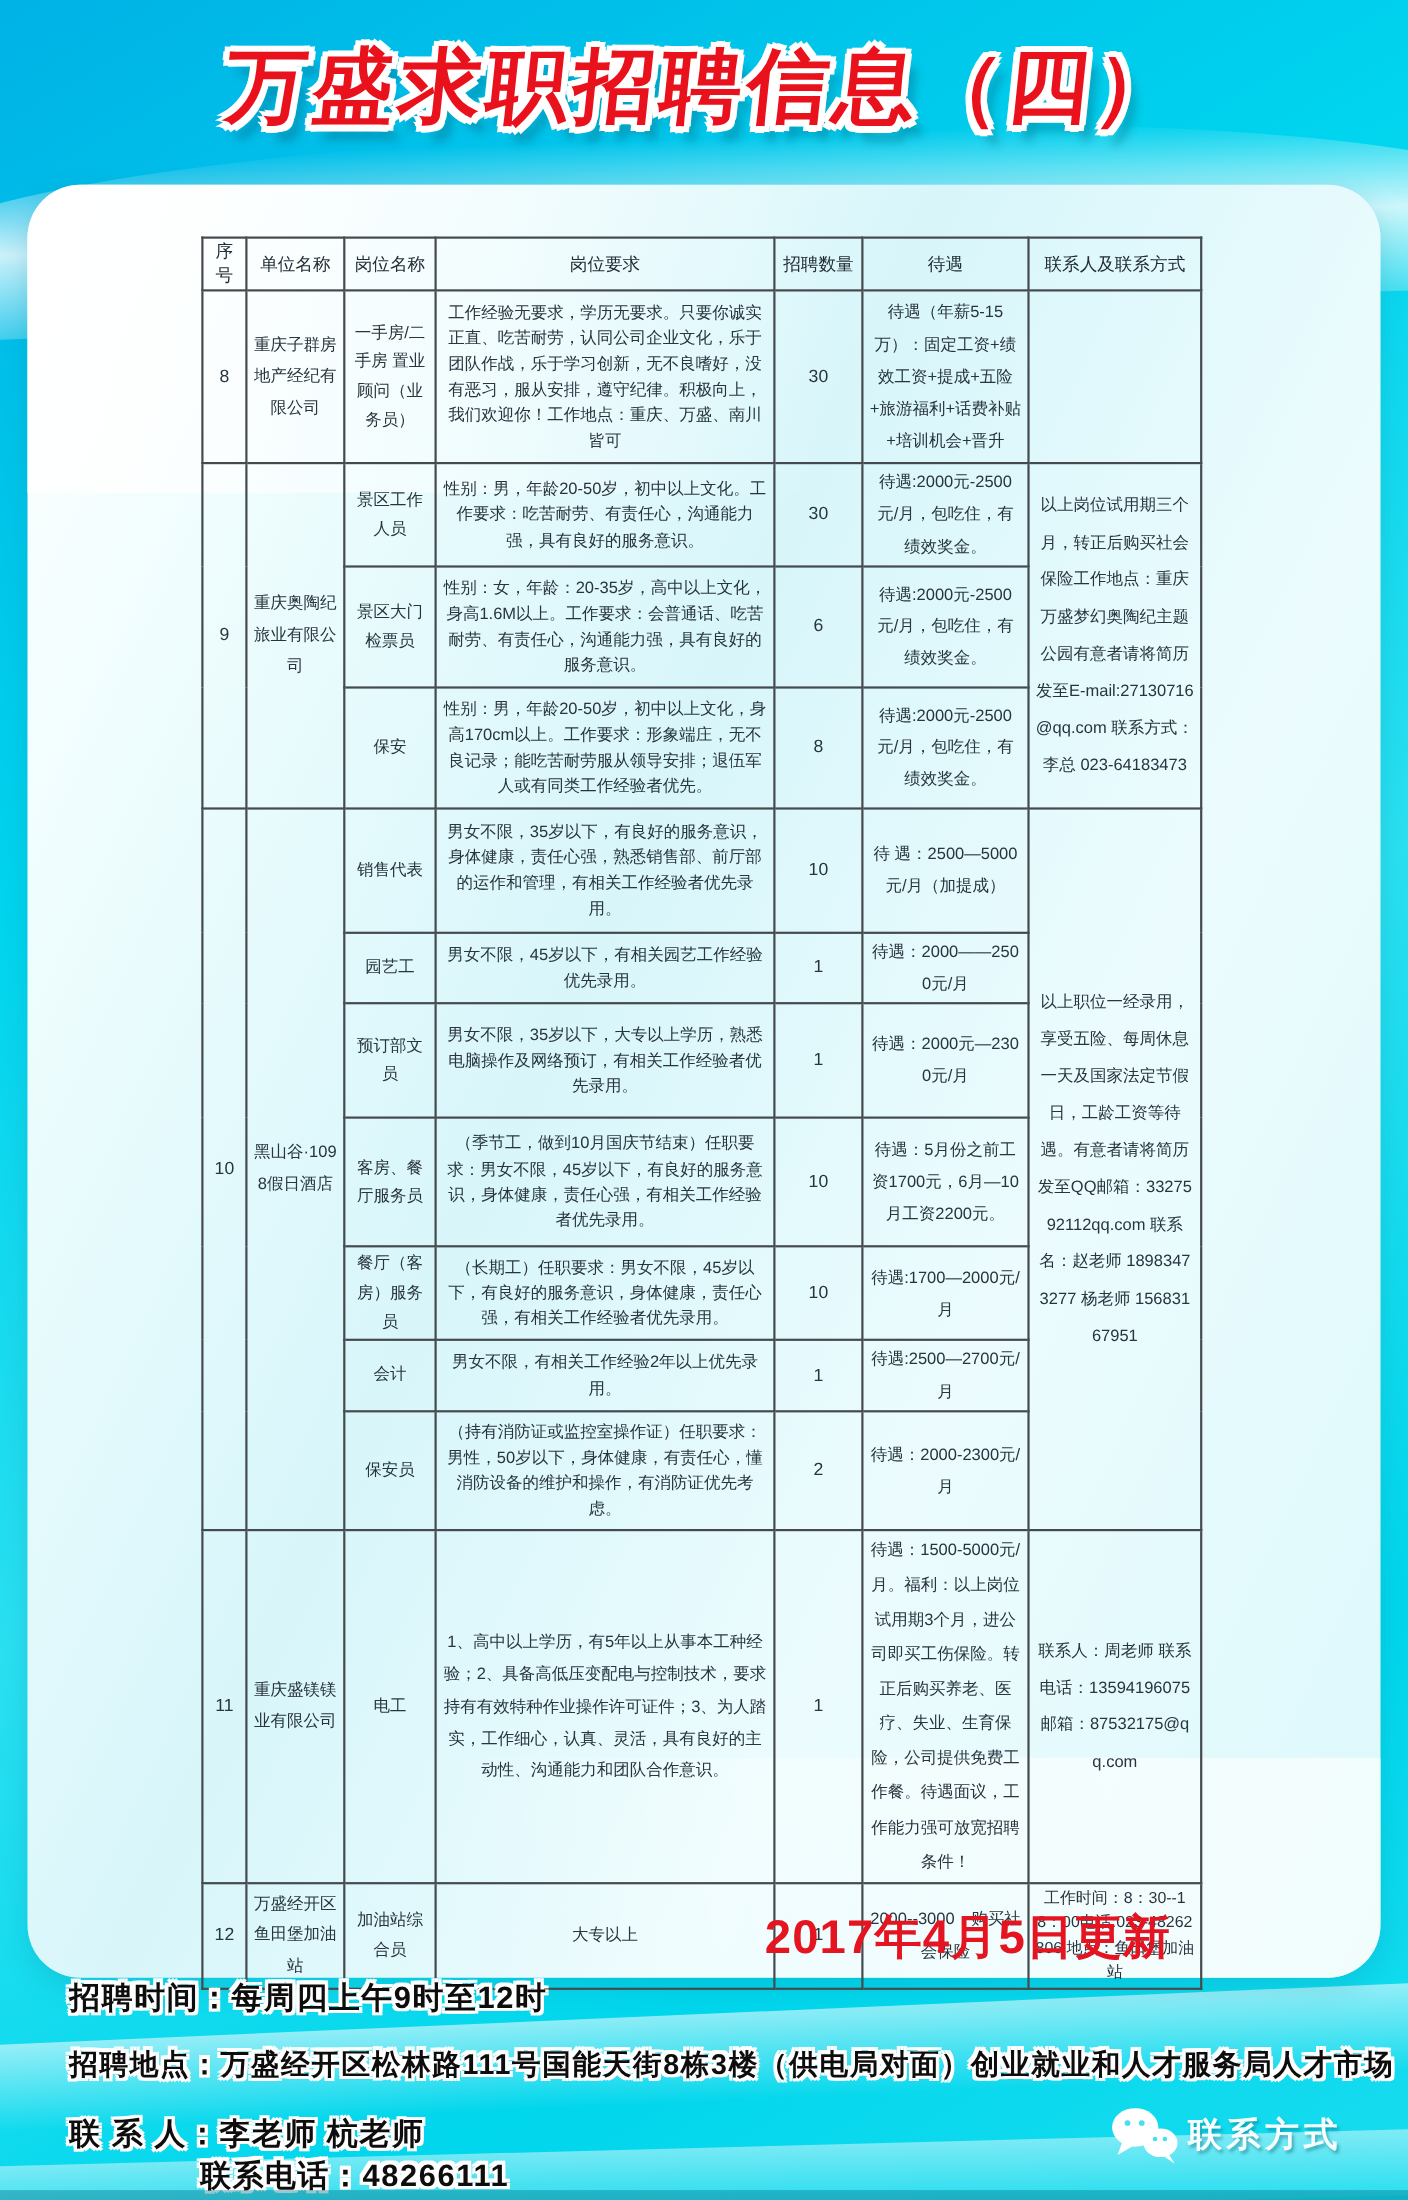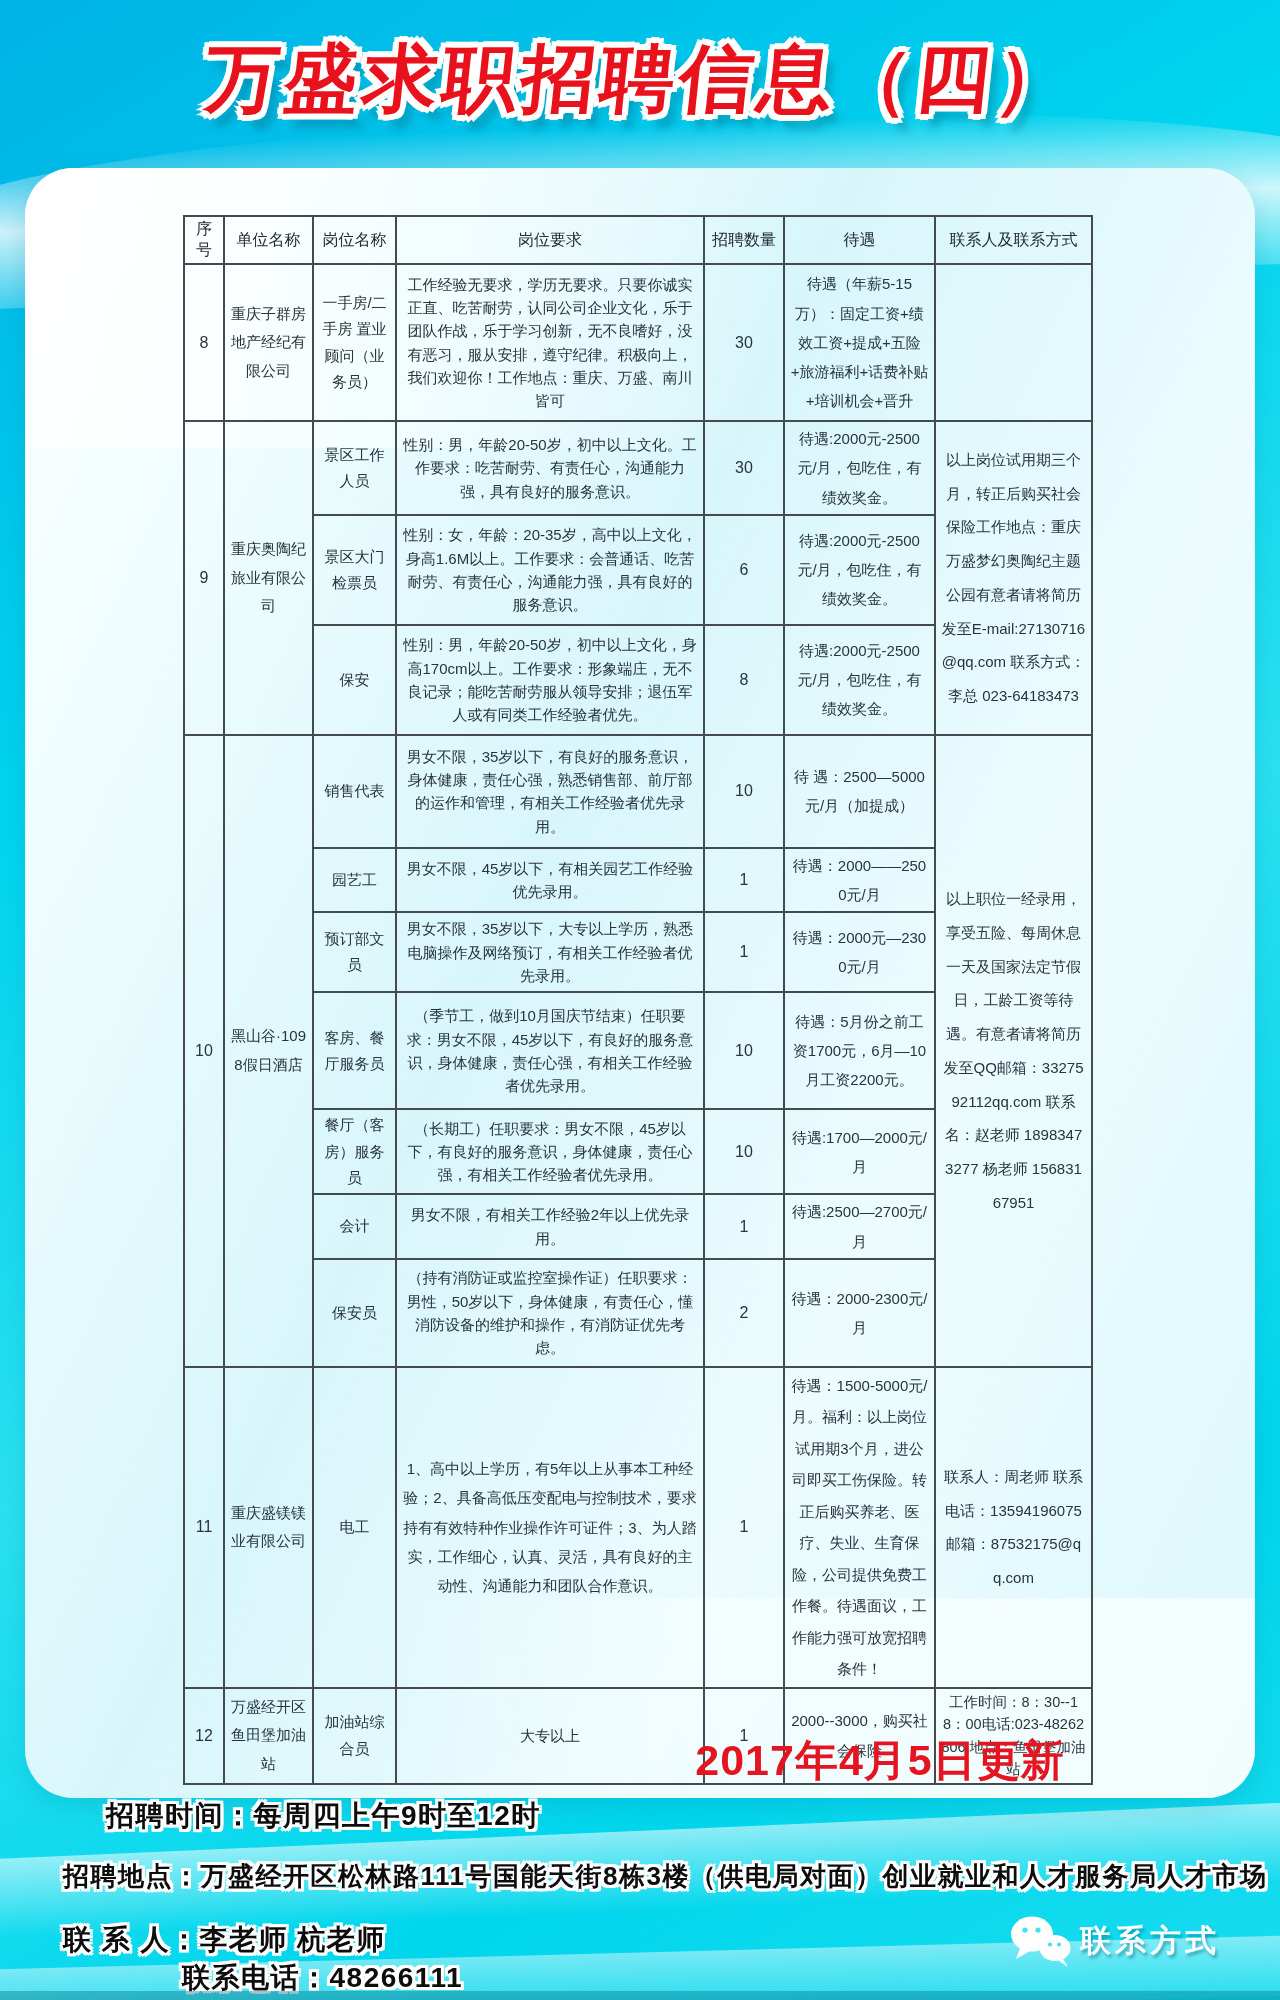--- a/index.html
+++ b/index.html
@@ -82,21 +82,21 @@
     font-size:43px; font-weight:900; color:#e41520; letter-spacing:1px; white-space:nowrap;
   }
   
   .footer-line {
     position:absolute; left:63px; font-weight:bold; color:#0d0d0d;
     letter-spacing:1.5px; white-space:nowrap;
     text-shadow:
       -3px -3px 0 #fff, 3px -3px 0 #fff, -3px 3px 0 #fff, 3px 3px 0 #fff,
       -3px 0 0 #fff, 3px 0 0 #fff, 0 -3px 0 #fff, 0 3px 0 #fff;
   }
-  .f1 { top:1797px; font-size:28px;margin-left:43px; }
+  .f1 { top:1797px; font-size:28px; }
   .f2 { top:1859px; font-size:26px; }
   .f3 { top:1921px; font-size:28px; display:flex;flex-direction:column; }
   .f3 .phone { margin-left:119px; }
   
   .brand { position:absolute; top:1914px; left:1008px; display:flex; align-items:center; gap:6px; }
   .brand-text {
     font-size:31px; font-weight:600; color:#f6feff; letter-spacing:4px; white-space:nowrap;
     text-shadow:2px 3px 3px rgba(0,95,115,.45);
   }
 </style>
@@ -173,21 +173,21 @@
       <td class="no">10</td>
       <td class="pay">待 遇：2500—5000元/月（加提成）</td>
       <td class="contact" rowspan="7">以上职位一经录用，享受五险、每周休息一天及国家法定节假日，工龄工资等待遇。有意者请将简历发至QQ邮箱：3327592112qq.com 联系名：赵老师 18983473277 杨老师 15683167951</td>
     </tr>
     <tr style="height:60px">
       <td class="pos">园艺工</td>
       <td class="req">男女不限，45岁以下，有相关园艺工作经验优先录用。</td>
       <td class="no">1</td>
       <td class="pay">待遇：2000——2500元/月</td>
     </tr>
-    <tr style="height:80px">
+    <tr style="height:104px">
       <td class="pos">预订部文员</td>
       <td class="req">男女不限，35岁以下，大专以上学历，熟悉电脑操作及网络预订，有相关工作经验者优先录用。</td>
       <td class="no">1</td>
       <td class="pay">待遇：2000元—2300元/月</td>
     </tr>
     <tr style="height:117px">
       <td class="pos">客房、餐厅服务员</td>
       <td class="req">（季节工，做到10月国庆节结束）任职要求：男女不限，45岁以下，有良好的服务意识，身体健康，责任心强，有相关工作经验者优先录用。</td>
       <td class="no">10</td>
       <td class="pay">待遇：5月份之前工资1700元，6月—10月工资2200元。</td>

